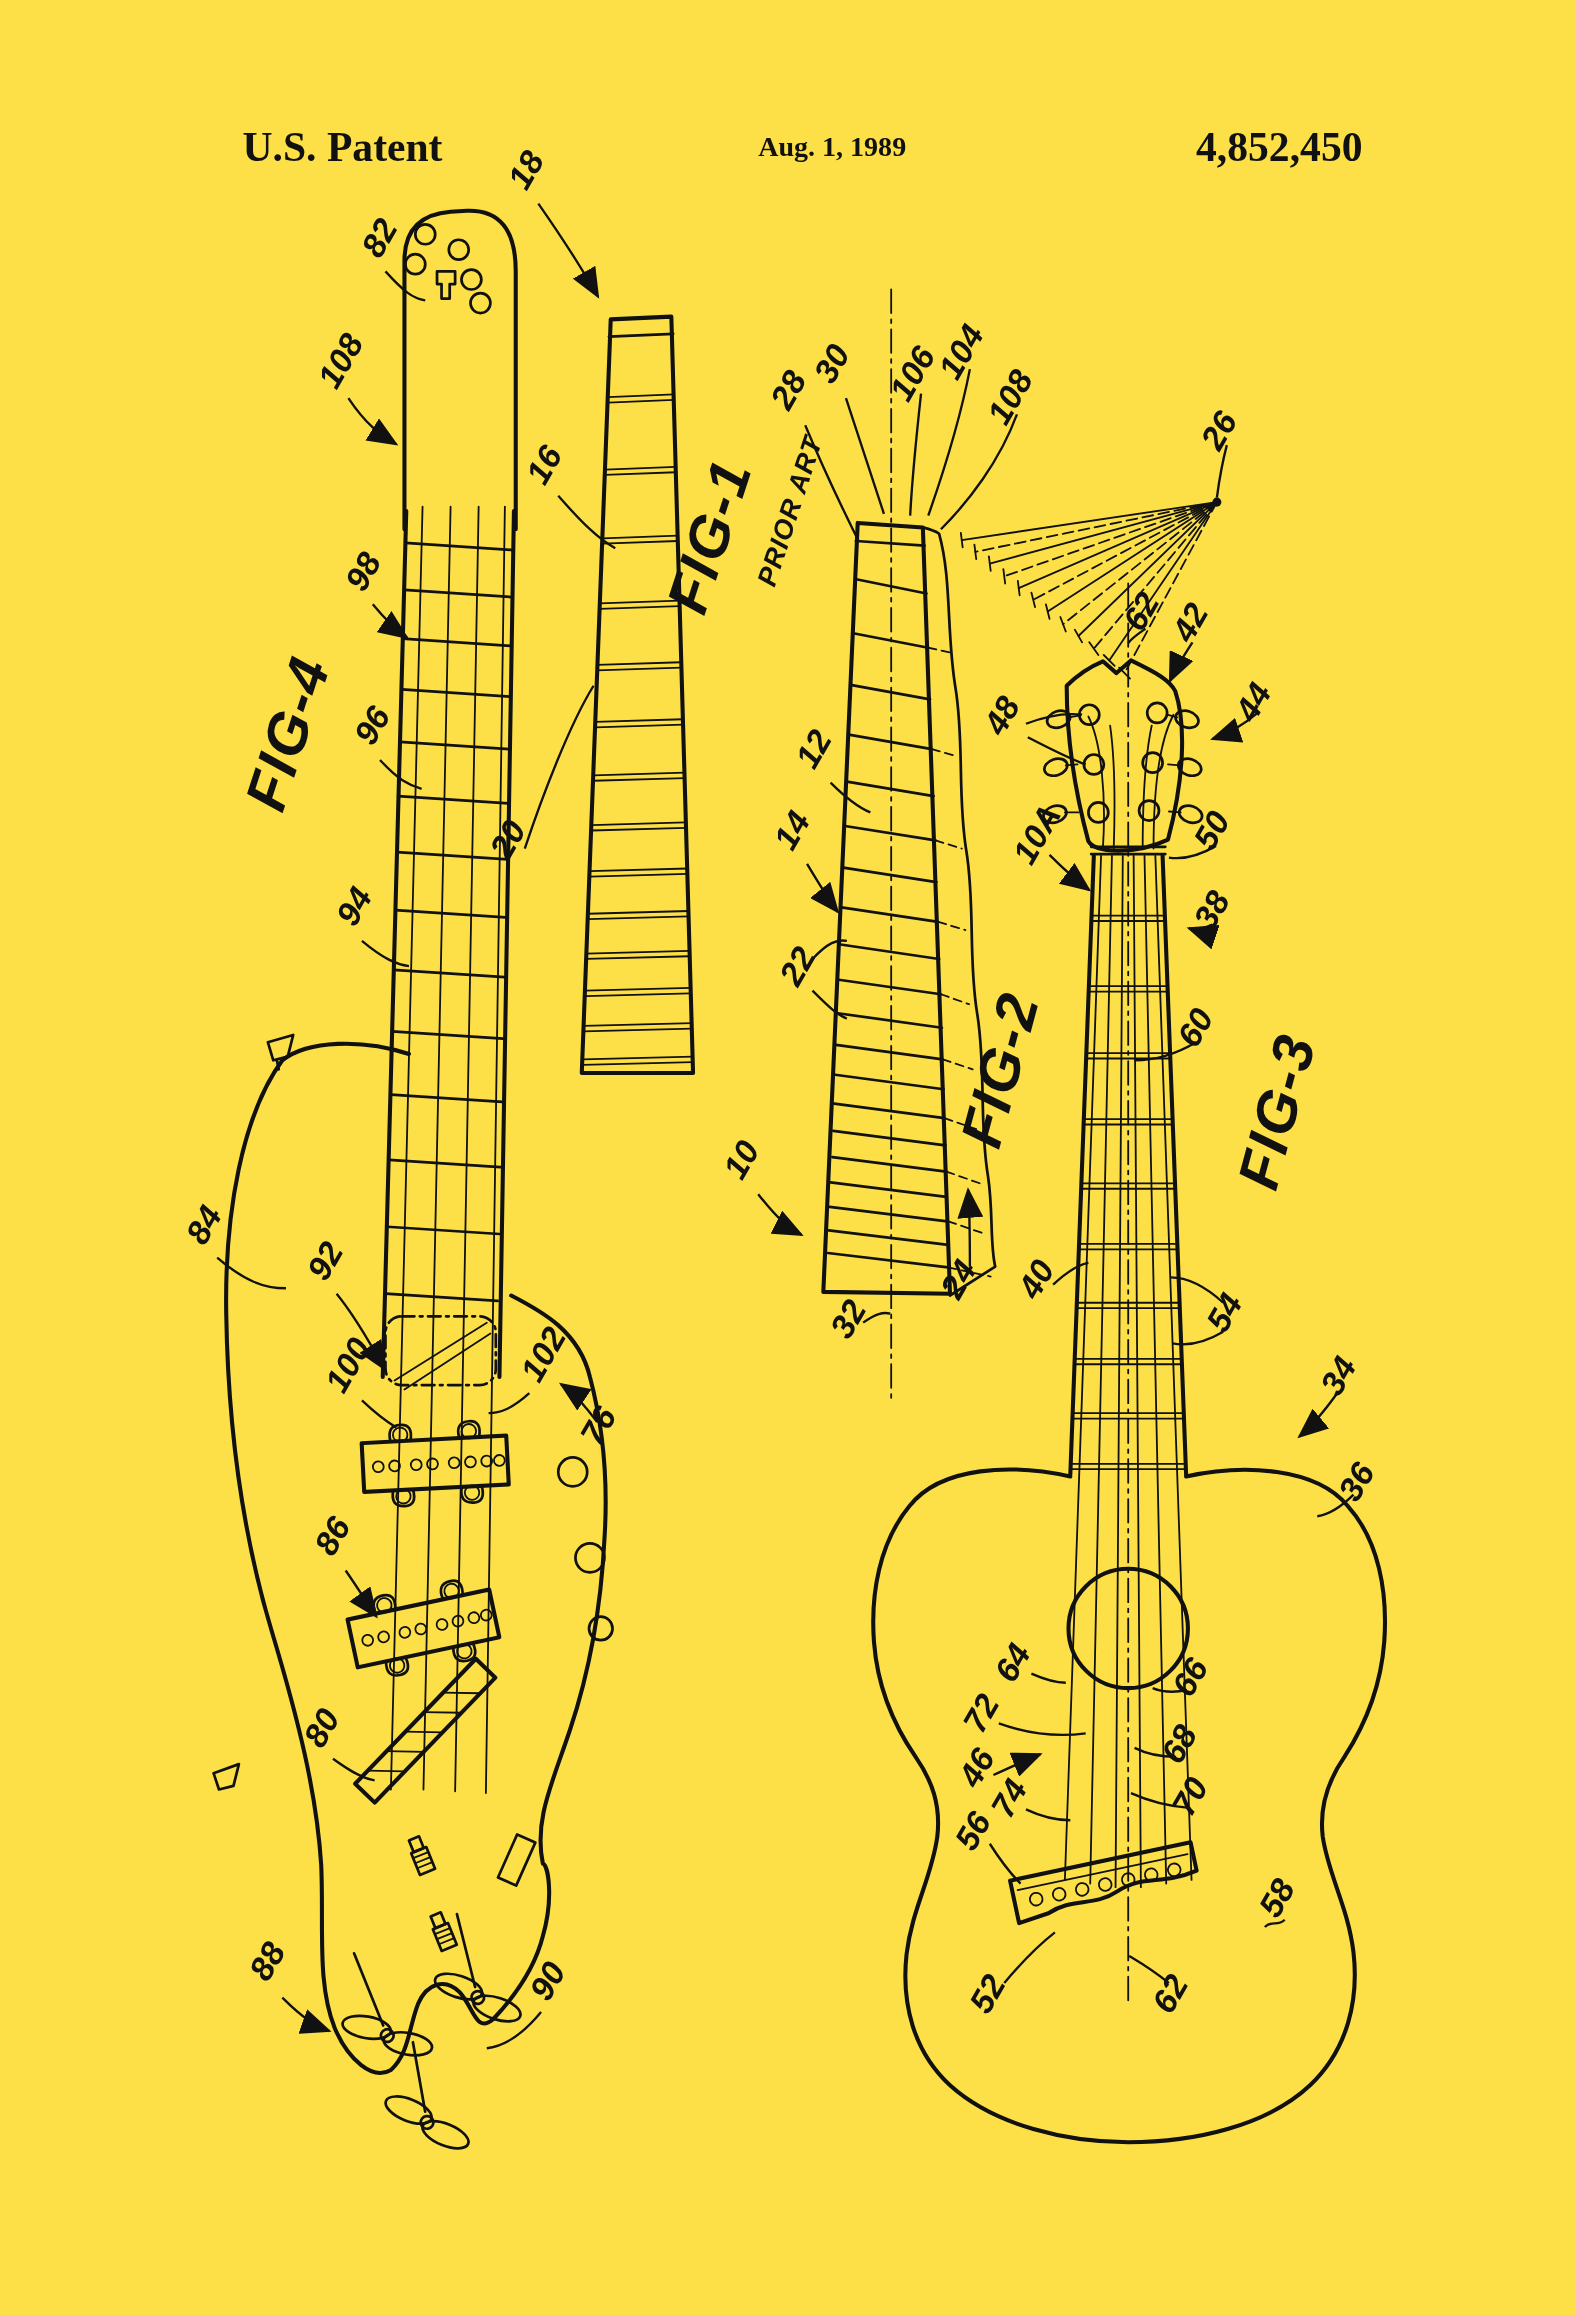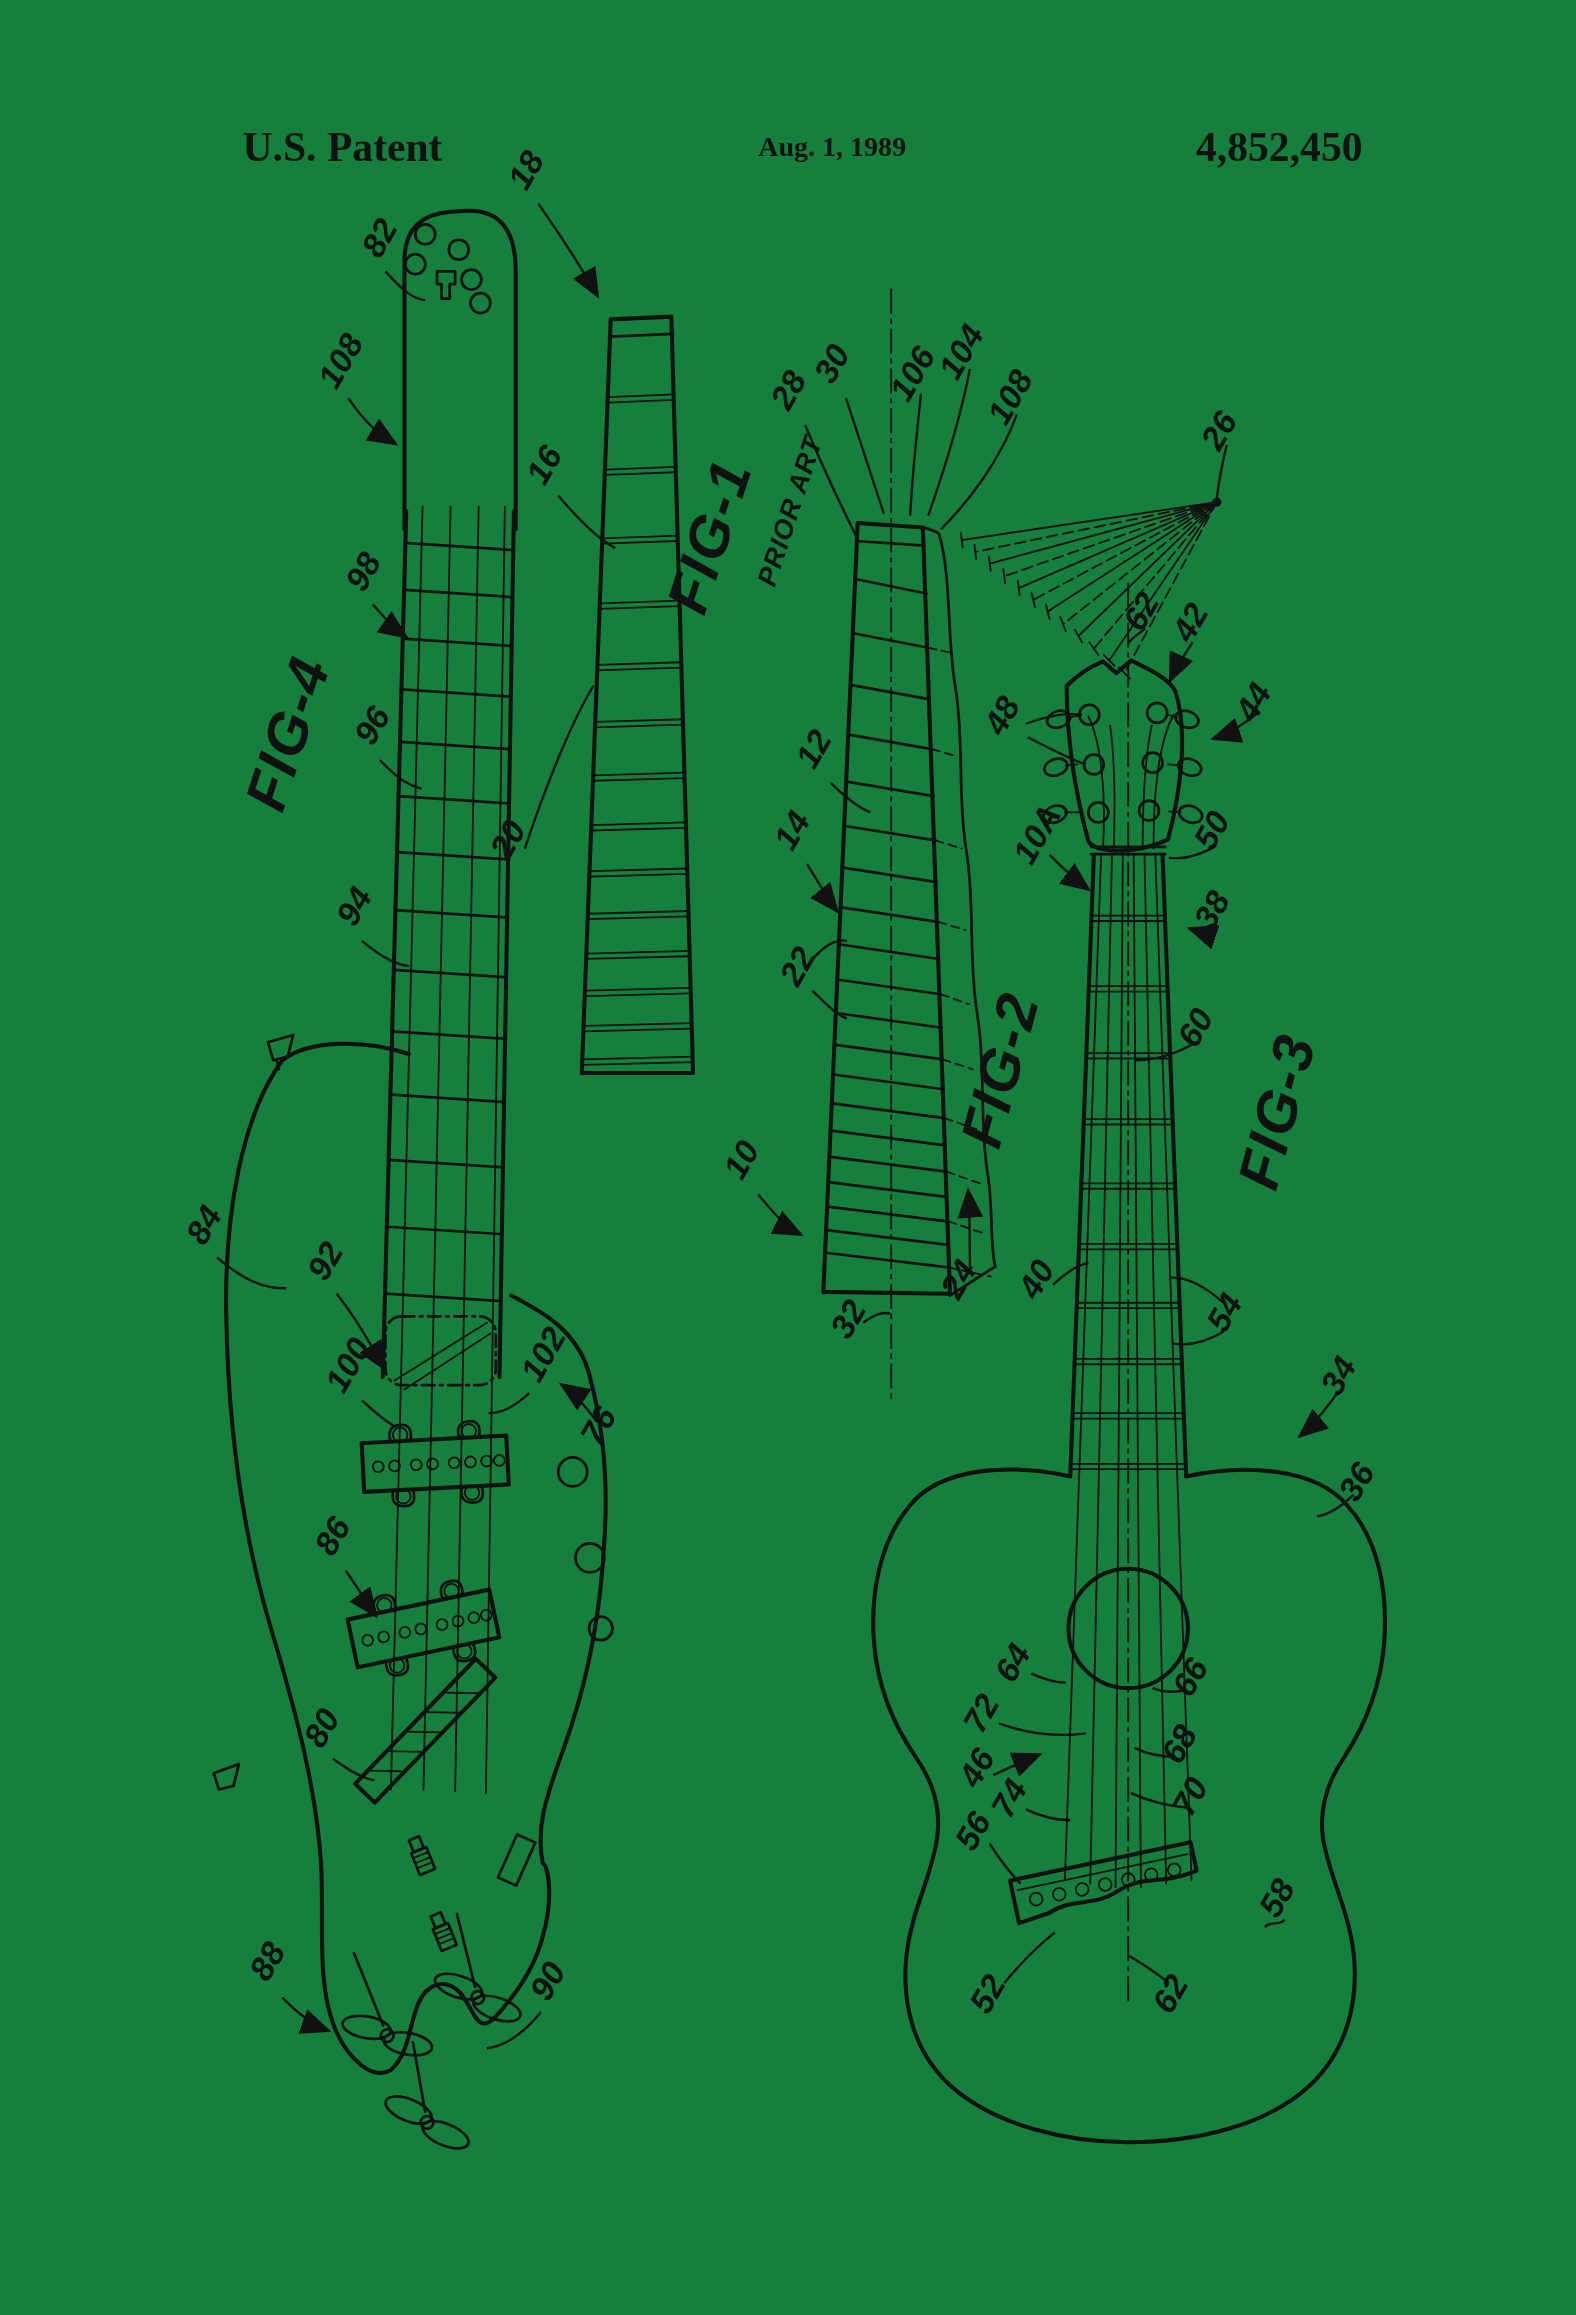--- a/index.html
+++ b/index.html
@@ -1,16 +1,16 @@
 <!DOCTYPE html>
 <html style="font-size:14.5px"><head>
 <meta charset="utf-8">
 <style>
   html,body{margin:0;padding:0;background:#e8e8e4;}
-  .page{position:relative;width:1577px;height:2316px;background:#15803d;overflow:hidden;}
+  .page{position:relative;width:1577px;height:2316px;background:#fde047;overflow:hidden;}
   svg{position:absolute;left:0;top:0;}
   .ink{stroke:#111;fill:none;stroke-linecap:round;stroke-linejoin:round;}
   .bold{stroke-width:4.5;}
   .med{stroke-width:3;}
   .thin{stroke-width:2;}
   .leader{stroke:#111;fill:none;stroke-width:2.6;}
   text{fill:#111;}
   .hdr-serif{font-family:"Liberation Serif",serif;font-weight:bold;}
   .refnum{font-family:"Liberation Sans",sans-serif;font-weight:bold;font-style:italic;font-size:37px;}
   .figtitle{font-family:"Liberation Sans",sans-serif;font-weight:bold;font-style:italic;font-size:64px;letter-spacing:2px;}

